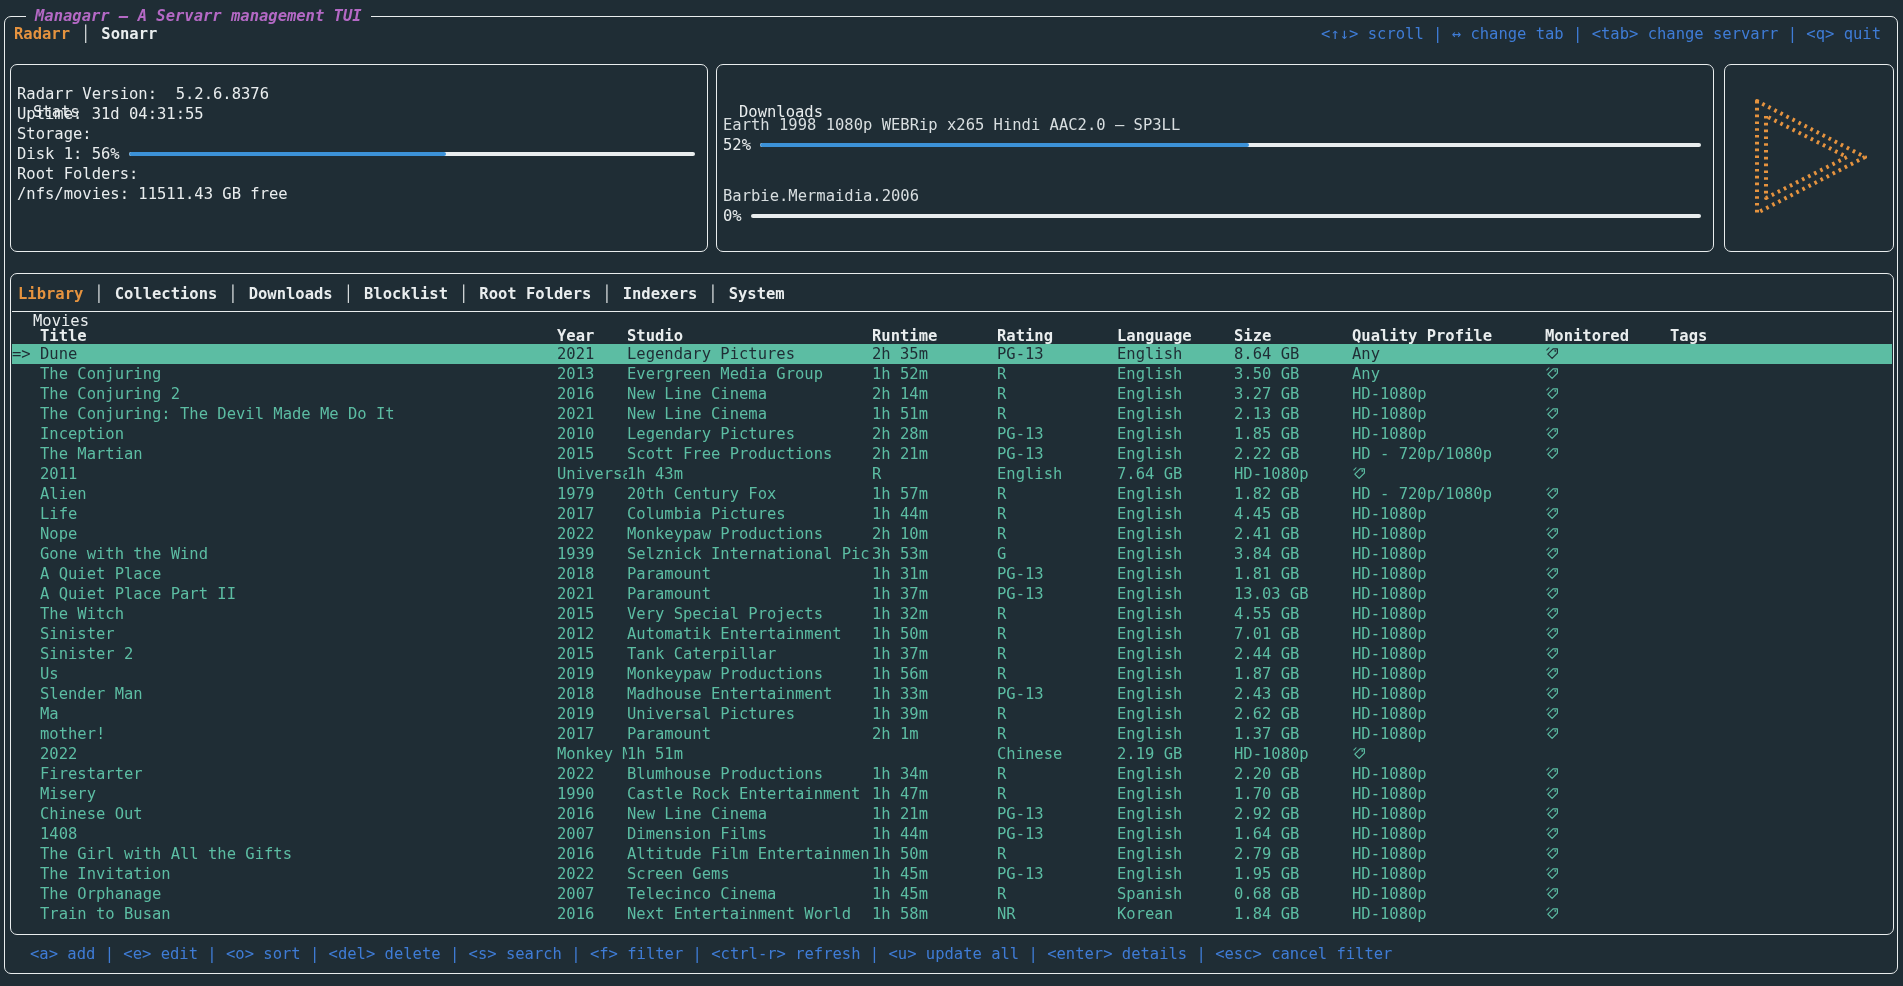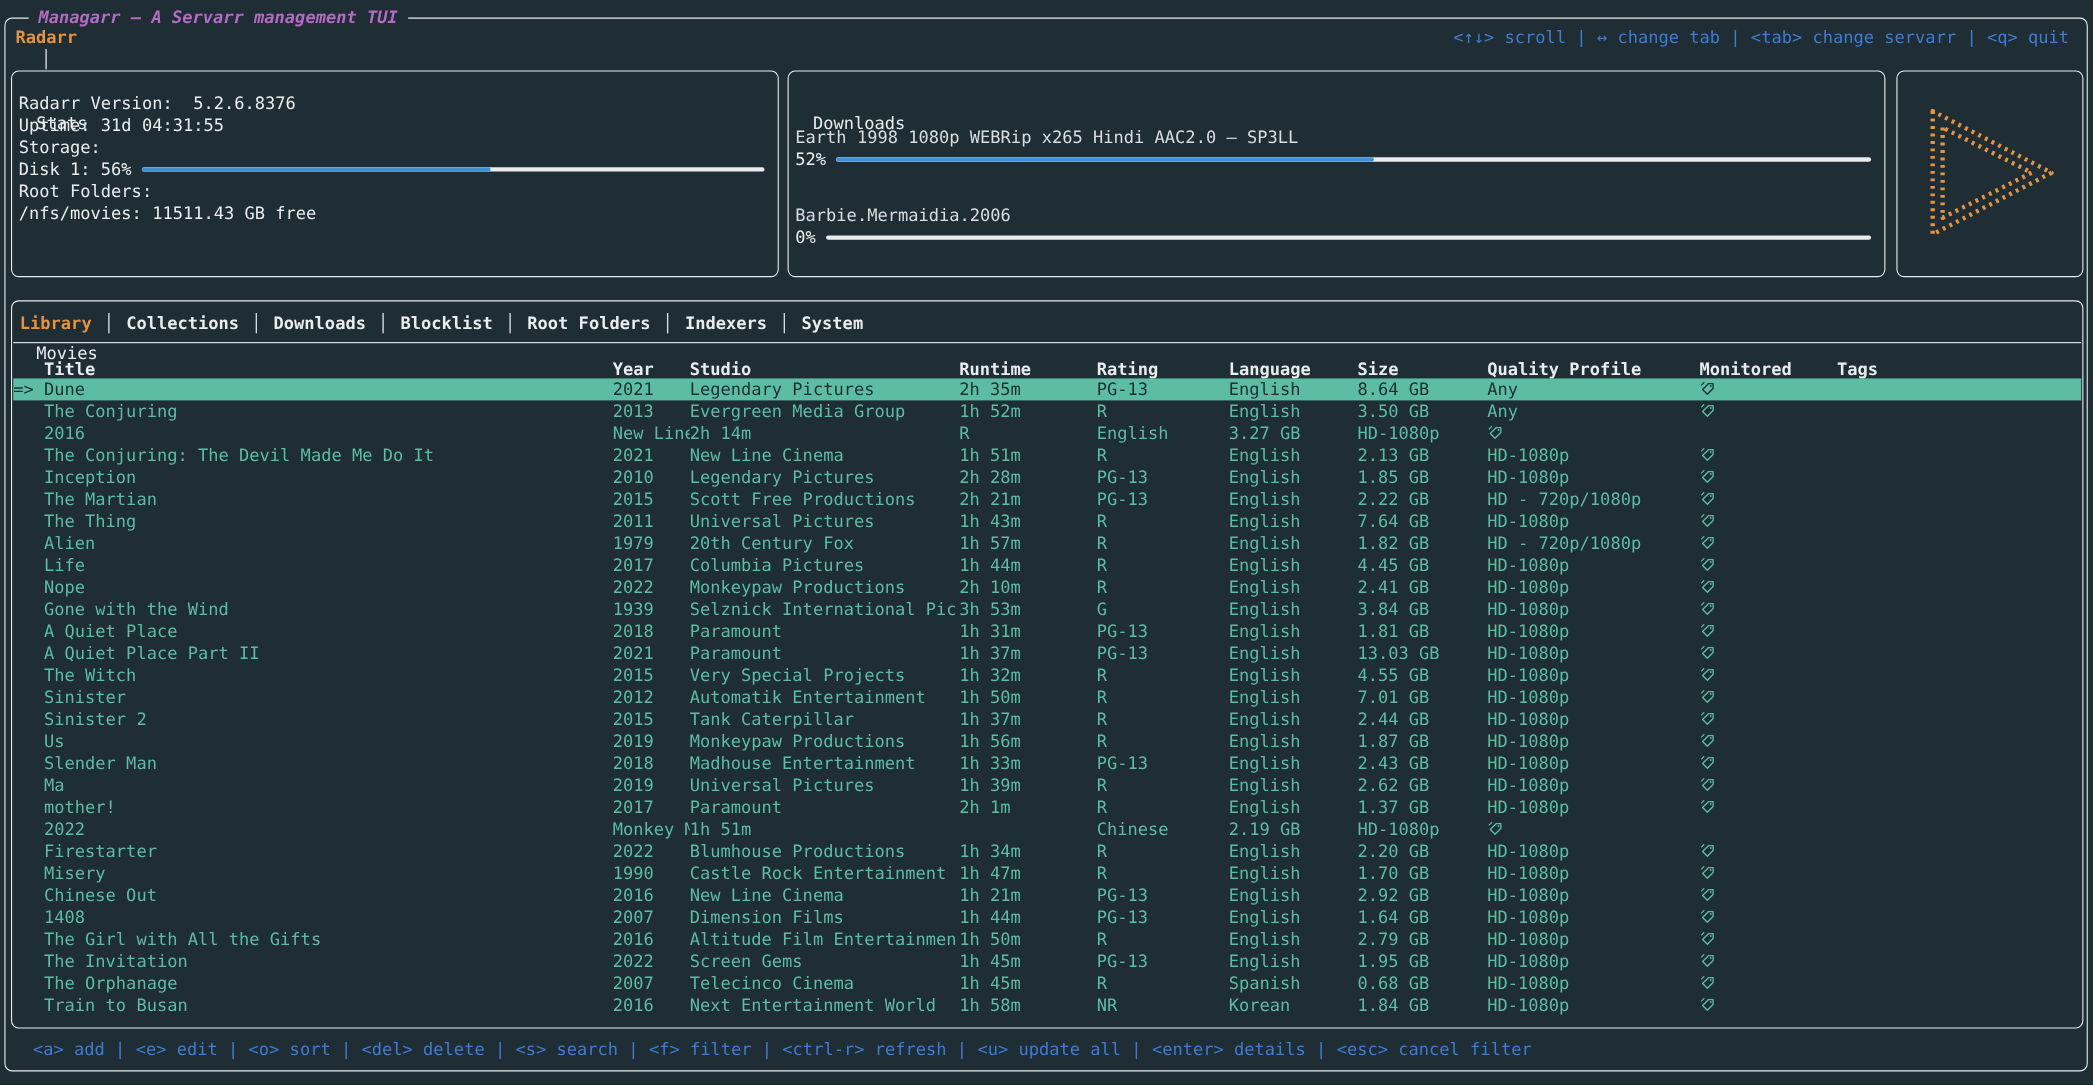--- a/index.html
+++ b/index.html
@@ -30,21 +30,21 @@
     pointer-events:none;
   }
   .app-title{
     position:absolute;left:26px;top:7px;
     background:var(--bg);padding:0 9px;
     color:var(--purple);font-weight:bold;font-style:italic;
     white-space:pre;
   }
   .servarr-tabs{
     position:absolute;left:14px;top:24px;height:20px;line-height:20px;
-    display:flex;align-items:center;white-space:pre;flex-direction:column;
+    display:flex;align-items:center;white-space:pre;
   }
   .tab{font-weight:bold;color:var(--white);cursor:default;}
   .tab.active{color:var(--orange);}
   .tab-sep{color:var(--white);font-weight:normal;margin:0 11px;opacity:.9;}
   .top-help{
     position:absolute;right:22px;top:24px;height:20px;line-height:20px;
     color:var(--blue);white-space:pre;
   }
   
   .panel{
@@ -149,33 +149,33 @@
     <span class="panel-title">Movies</span>
     <div class="movie-tabs"><span class="tab active">Library</span><span class="tab-sep">│</span><span class="tab">Collections</span><span class="tab-sep">│</span><span class="tab">Downloads</span><span class="tab-sep">│</span><span class="tab">Blocklist</span><span class="tab-sep">│</span><span class="tab">Root Folders</span><span class="tab-sep">│</span><span class="tab">Indexers</span><span class="tab-sep">│</span><span class="tab">System</span></div>
     <div class="thead"><span class="cell"></span><span class="cell">Title</span><span class="cell">Year</span><span class="cell">Studio</span><span class="cell">Runtime</span><span class="cell">Rating</span><span class="cell">Language</span><span class="cell">Size</span><span class="cell">Quality Profile</span><span class="cell">Monitored</span><span class="cell">Tags</span></div>
     <div class="tbody">
         <div class="trow selected"><span class="cell">=&gt;</span><span class="cell">Dune</span><span class="cell">2021</span><span class="cell">Legendary Pictures</span><span class="cell">2h 35m</span><span class="cell">PG-13</span><span class="cell">English</span><span class="cell">8.64 GB</span><span class="cell">Any</span><span class="cell"><svg class="mon-icon" viewBox="0 0 16 16">
               <use href="#tag-icon"></use>
             </svg></span><span class="cell"></span></div>
         <div class="trow"><span class="cell"></span><span class="cell">The Conjuring</span><span class="cell">2013</span><span class="cell">Evergreen Media Group</span><span class="cell">1h 52m</span><span class="cell">R</span><span class="cell">English</span><span class="cell">3.50 GB</span><span class="cell">Any</span><span class="cell"><svg class="mon-icon" viewBox="0 0 16 16">
               <use href="#tag-icon"></use>
             </svg></span><span class="cell"></span></div>
-        <div class="trow"><span class="cell"></span><span class="cell">2016</span><span class="cell">New Line Cinema</span><span class="cell">2h 14m</span><span class="cell">R</span><span class="cell">English</span><span class="cell">3.27 GB</span><span class="cell">HD-1080p</span><span class="cell"><svg class="mon-icon" viewBox="0 0 16 16">
+        <div class="trow"><span class="cell"></span><span class="cell">The Conjuring 2</span><span class="cell">2016</span><span class="cell">New Line Cinema</span><span class="cell">2h 14m</span><span class="cell">R</span><span class="cell">English</span><span class="cell">3.27 GB</span><span class="cell">HD-1080p</span><span class="cell"><svg class="mon-icon" viewBox="0 0 16 16">
               <use href="#tag-icon"></use>
             </svg></span><span class="cell"></span></div>
         <div class="trow"><span class="cell"></span><span class="cell">The Conjuring: The Devil Made Me Do It</span><span class="cell">2021</span><span class="cell">New Line Cinema</span><span class="cell">1h 51m</span><span class="cell">R</span><span class="cell">English</span><span class="cell">2.13 GB</span><span class="cell">HD-1080p</span><span class="cell"><svg class="mon-icon" viewBox="0 0 16 16">
               <use href="#tag-icon"></use>
             </svg></span><span class="cell"></span></div>
         <div class="trow"><span class="cell"></span><span class="cell">Inception</span><span class="cell">2010</span><span class="cell">Legendary Pictures</span><span class="cell">2h 28m</span><span class="cell">PG-13</span><span class="cell">English</span><span class="cell">1.85 GB</span><span class="cell">HD-1080p</span><span class="cell"><svg class="mon-icon" viewBox="0 0 16 16">
               <use href="#tag-icon"></use>
             </svg></span><span class="cell"></span></div>
         <div class="trow"><span class="cell"></span><span class="cell">The Martian</span><span class="cell">2015</span><span class="cell">Scott Free Productions</span><span class="cell">2h 21m</span><span class="cell">PG-13</span><span class="cell">English</span><span class="cell">2.22 GB</span><span class="cell">HD - 720p/1080p</span><span class="cell"><svg class="mon-icon" viewBox="0 0 16 16">
               <use href="#tag-icon"></use>
             </svg></span><span class="cell"></span></div>
-        <div class="trow"><span class="cell"></span><span class="cell">The Thing</span><span class="cell">2011</span><span class="cell">Universal Pictures</span><span class="cell">1h 43m</span><span class="cell">R</span><span class="cell">English</span><span class="cell">7.64 GB</span><span class="cell">HD-1080p</span><span class="cell"><svg class="mon-icon" viewBox="0 0 16 16">
+        <div class="trow"><span class="cell"></span><span class="cell">2011</span><span class="cell">Universal Pictures</span><span class="cell">1h 43m</span><span class="cell">R</span><span class="cell">English</span><span class="cell">7.64 GB</span><span class="cell">HD-1080p</span><span class="cell"><svg class="mon-icon" viewBox="0 0 16 16">
               <use href="#tag-icon"></use>
             </svg></span><span class="cell"></span></div>
         <div class="trow"><span class="cell"></span><span class="cell">Alien</span><span class="cell">1979</span><span class="cell">20th Century Fox</span><span class="cell">1h 57m</span><span class="cell">R</span><span class="cell">English</span><span class="cell">1.82 GB</span><span class="cell">HD - 720p/1080p</span><span class="cell"><svg class="mon-icon" viewBox="0 0 16 16">
               <use href="#tag-icon"></use>
             </svg></span><span class="cell"></span></div>
         <div class="trow"><span class="cell"></span><span class="cell">Life</span><span class="cell">2017</span><span class="cell">Columbia Pictures</span><span class="cell">1h 44m</span><span class="cell">R</span><span class="cell">English</span><span class="cell">4.45 GB</span><span class="cell">HD-1080p</span><span class="cell"><svg class="mon-icon" viewBox="0 0 16 16">
               <use href="#tag-icon"></use>
             </svg></span><span class="cell"></span></div>
         <div class="trow"><span class="cell"></span><span class="cell">Nope</span><span class="cell">2022</span><span class="cell">Monkeypaw Productions</span><span class="cell">2h 10m</span><span class="cell">R</span><span class="cell">English</span><span class="cell">2.41 GB</span><span class="cell">HD-1080p</span><span class="cell"><svg class="mon-icon" viewBox="0 0 16 16">
               <use href="#tag-icon"></use>

